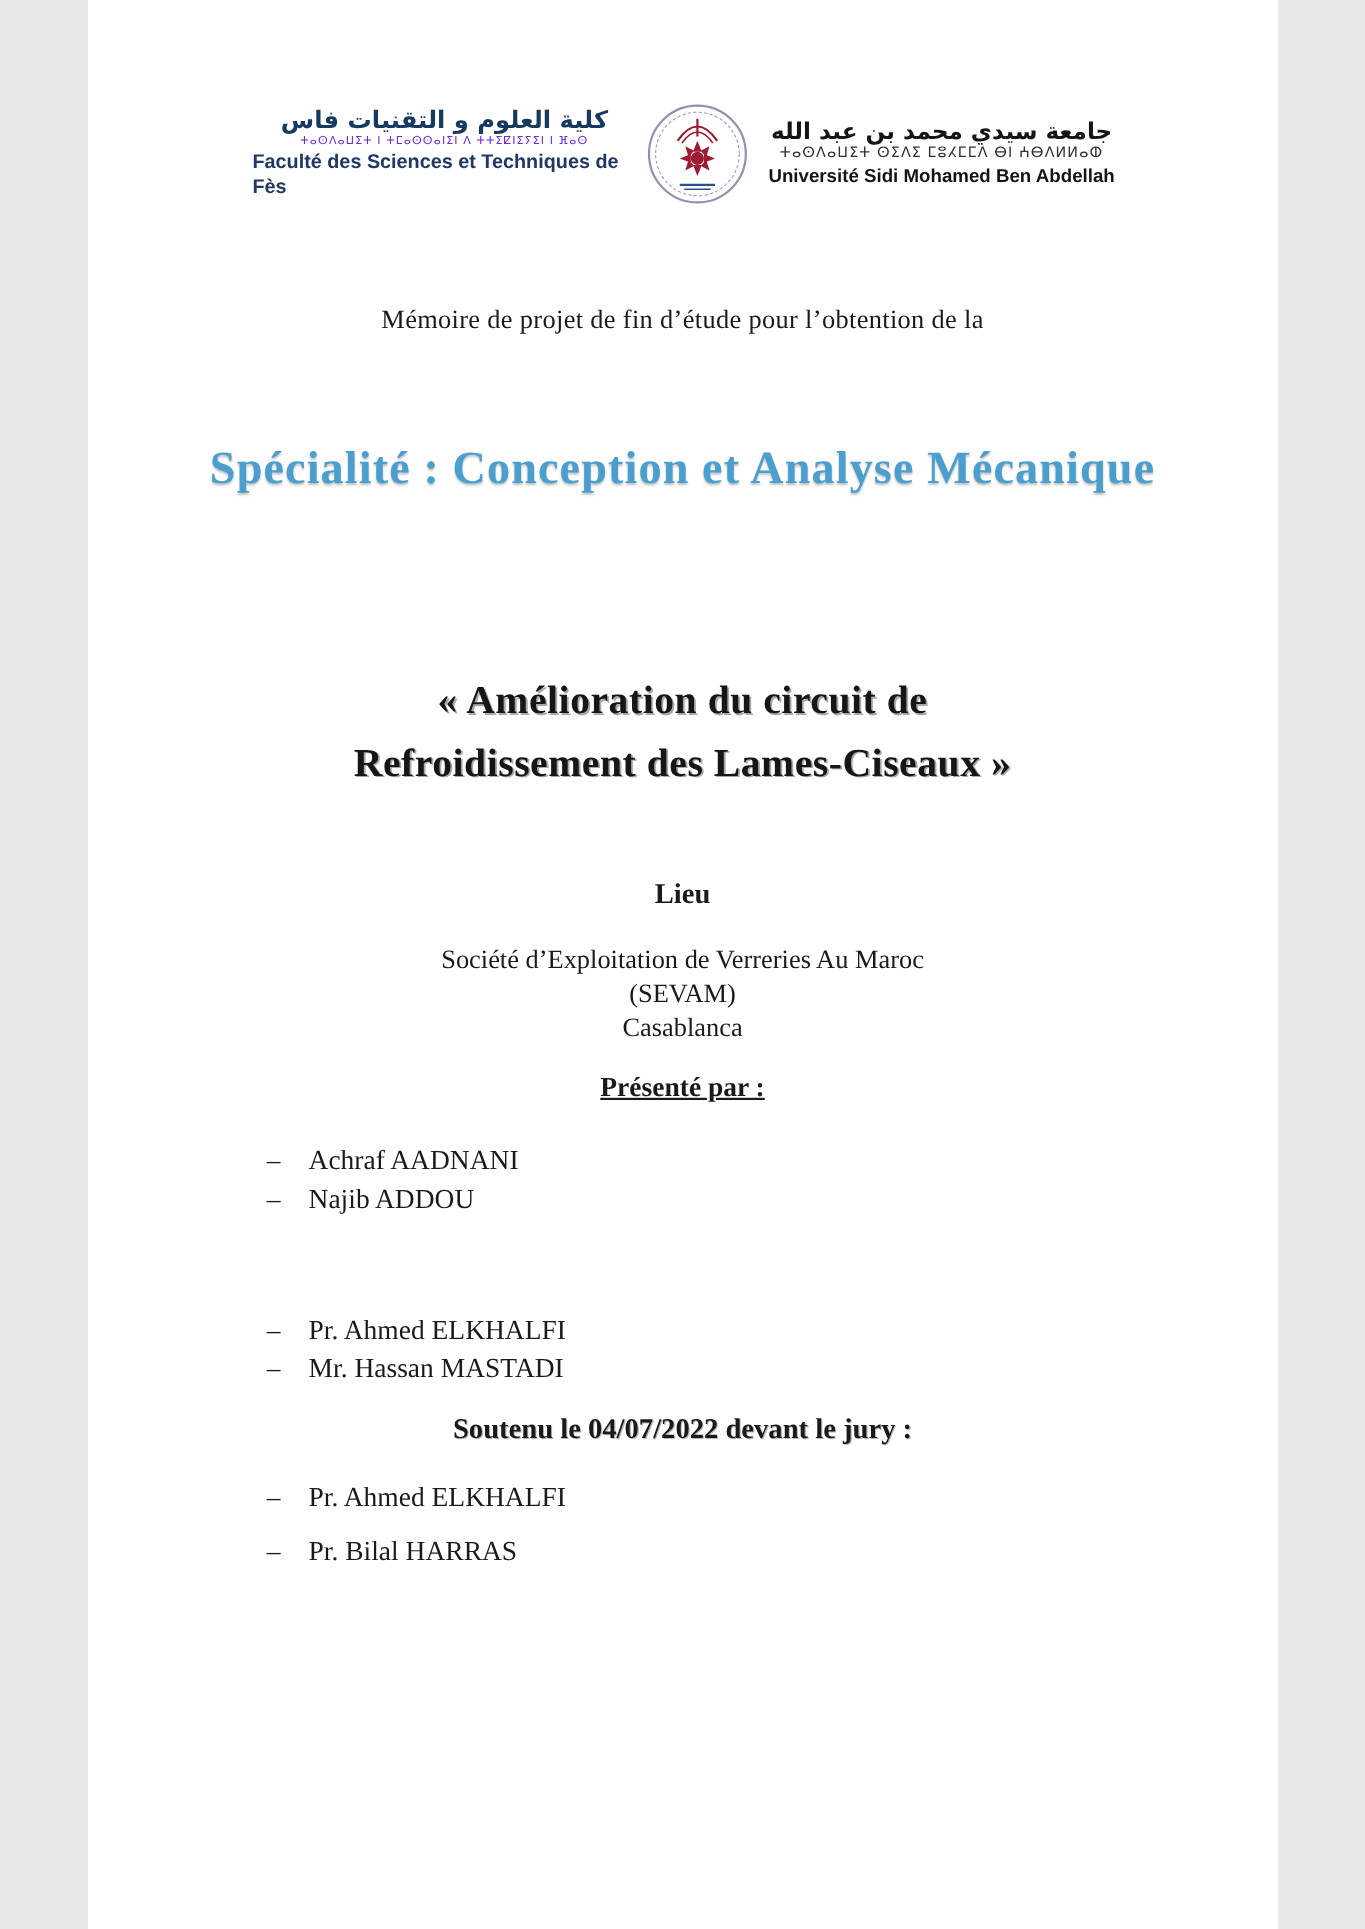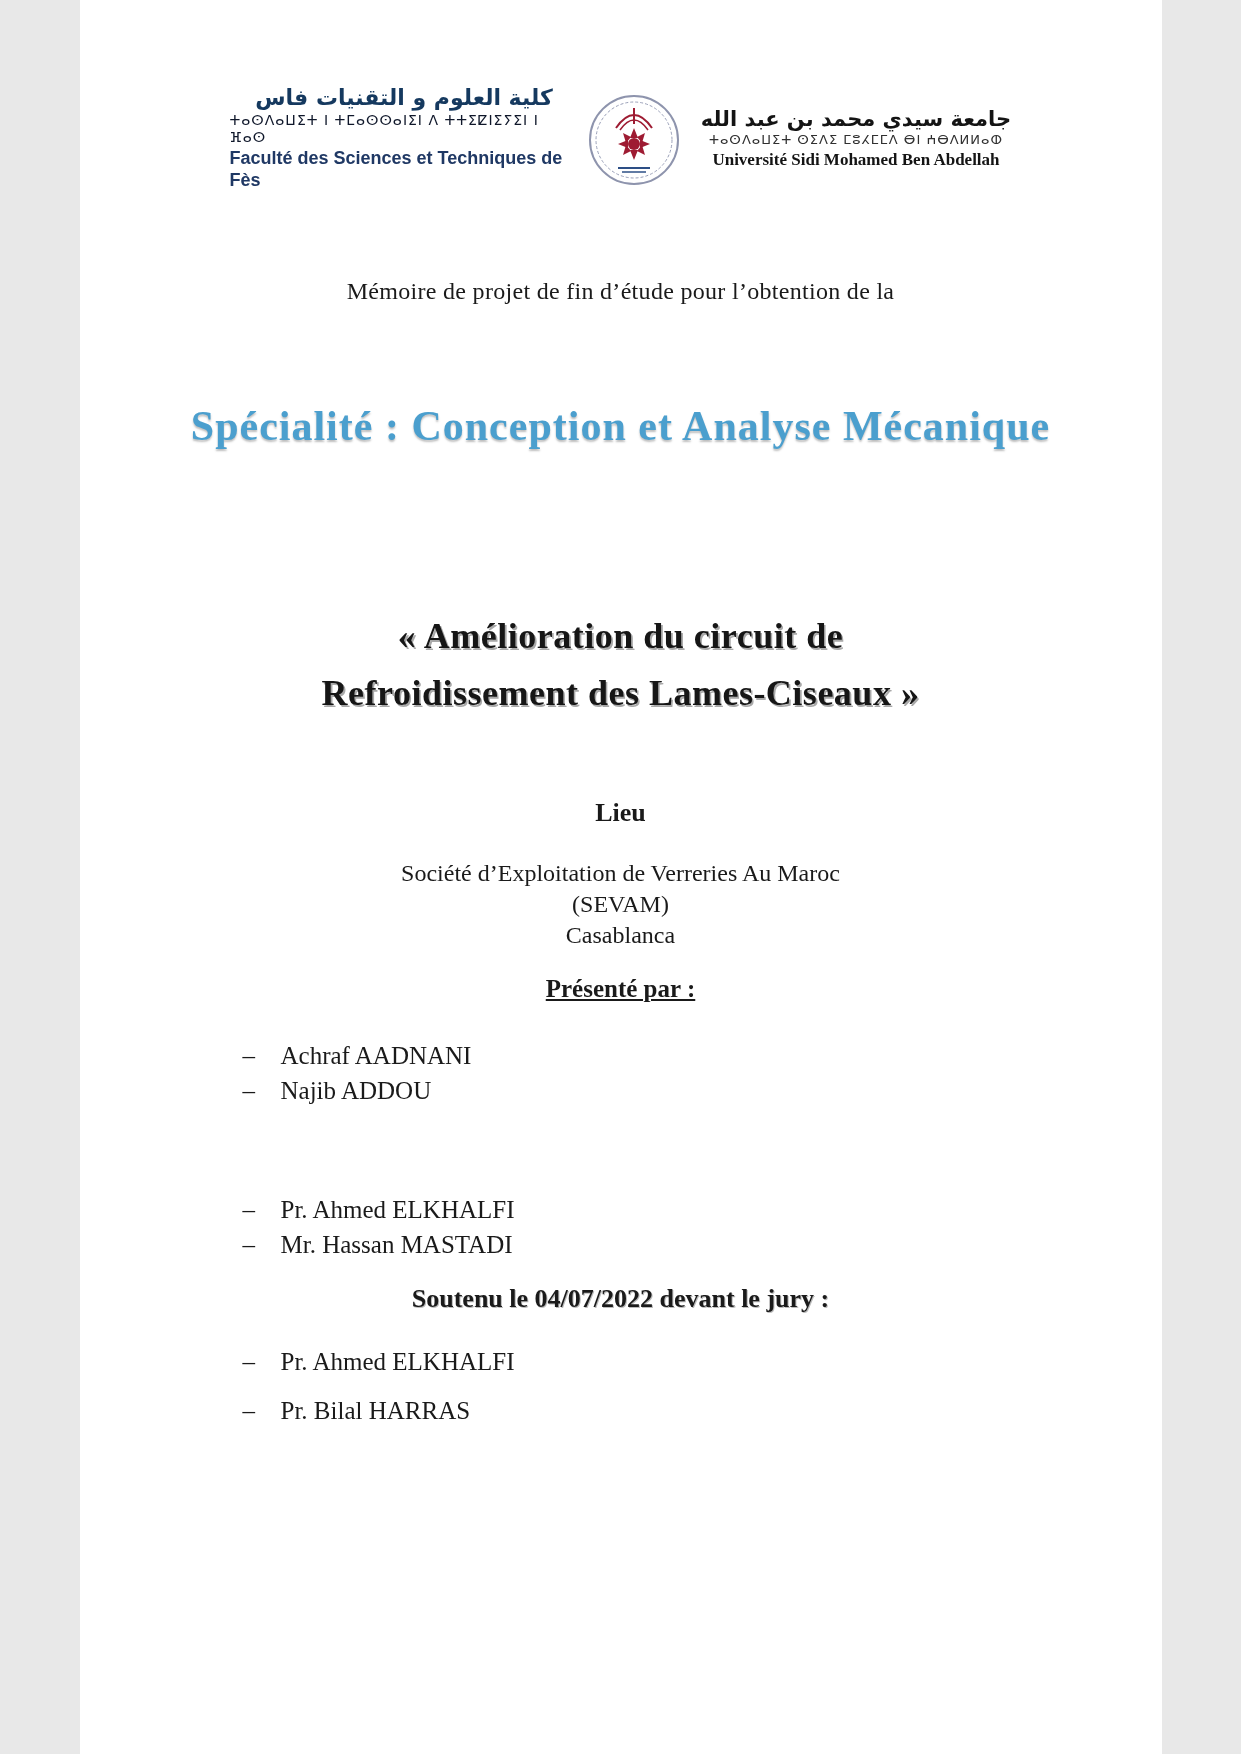--- a/index.html
+++ b/index.html
@@ -15,25 +15,25 @@
 
   
   .header{
     position:absolute;top:78px;left:150px;right:140px;
     display:flex;justify-content:space-between;align-items:center;
   }
   .org-block{display:flex;flex-direction:column;align-items:center;line-height:1.25;}
   .org-left{width:390px;}
   .org-right{width:370px;justify-content:space-between;}
   .org-arabic-left{font-size:22px;font-weight:bold;color:#15395f;font-family:"DejaVu Sans",sans-serif;}
-  .org-tifinagh-left{font-size:14px;color:#0f172a;letter-spacing:1px;font-family:"DejaVu Sans",sans-serif;}
+  .org-tifinagh-left{font-size:10px;color:#6d28d9;letter-spacing:1px;font-family:"DejaVu Sans",sans-serif;}
   .org-latin-left{font-size:18px;font-weight:bold;color:#1f3864;font-family:"Liberation Sans","DejaVu Sans",sans-serif;}
   .org-arabic-right{font-size:21px;font-weight:bold;color:#141414;font-family:"DejaVu Sans",sans-serif;}
   .org-tifinagh-right{font-size:13px;color:#303030;letter-spacing:1px;font-family:"DejaVu Sans",sans-serif;}
-  .org-latin-right{font-size:17px;font-weight:bold;color:#141414;font-family:Liberation Serif, serif;}
+  .org-latin-right{font-size:17px;font-weight:bold;color:#141414;font-family:Liberation Sans, sans-serif;}
 
   .seal{width:92px;height:120px;flex:0 0 auto;margin:0 10px;}
 
   
   .cline{position:absolute;left:0;width:100%;text-align:center;}
   .intro{top:278px;font-size:24px;letter-spacing:.3px;}
   .degree{font-weight:bold;font-size:42px;letter-spacing:1px;
     color:#4b9fce;
     text-shadow:0 2px 2px rgba(70,70,70,.35);}
   .degree1{top:332px;}

